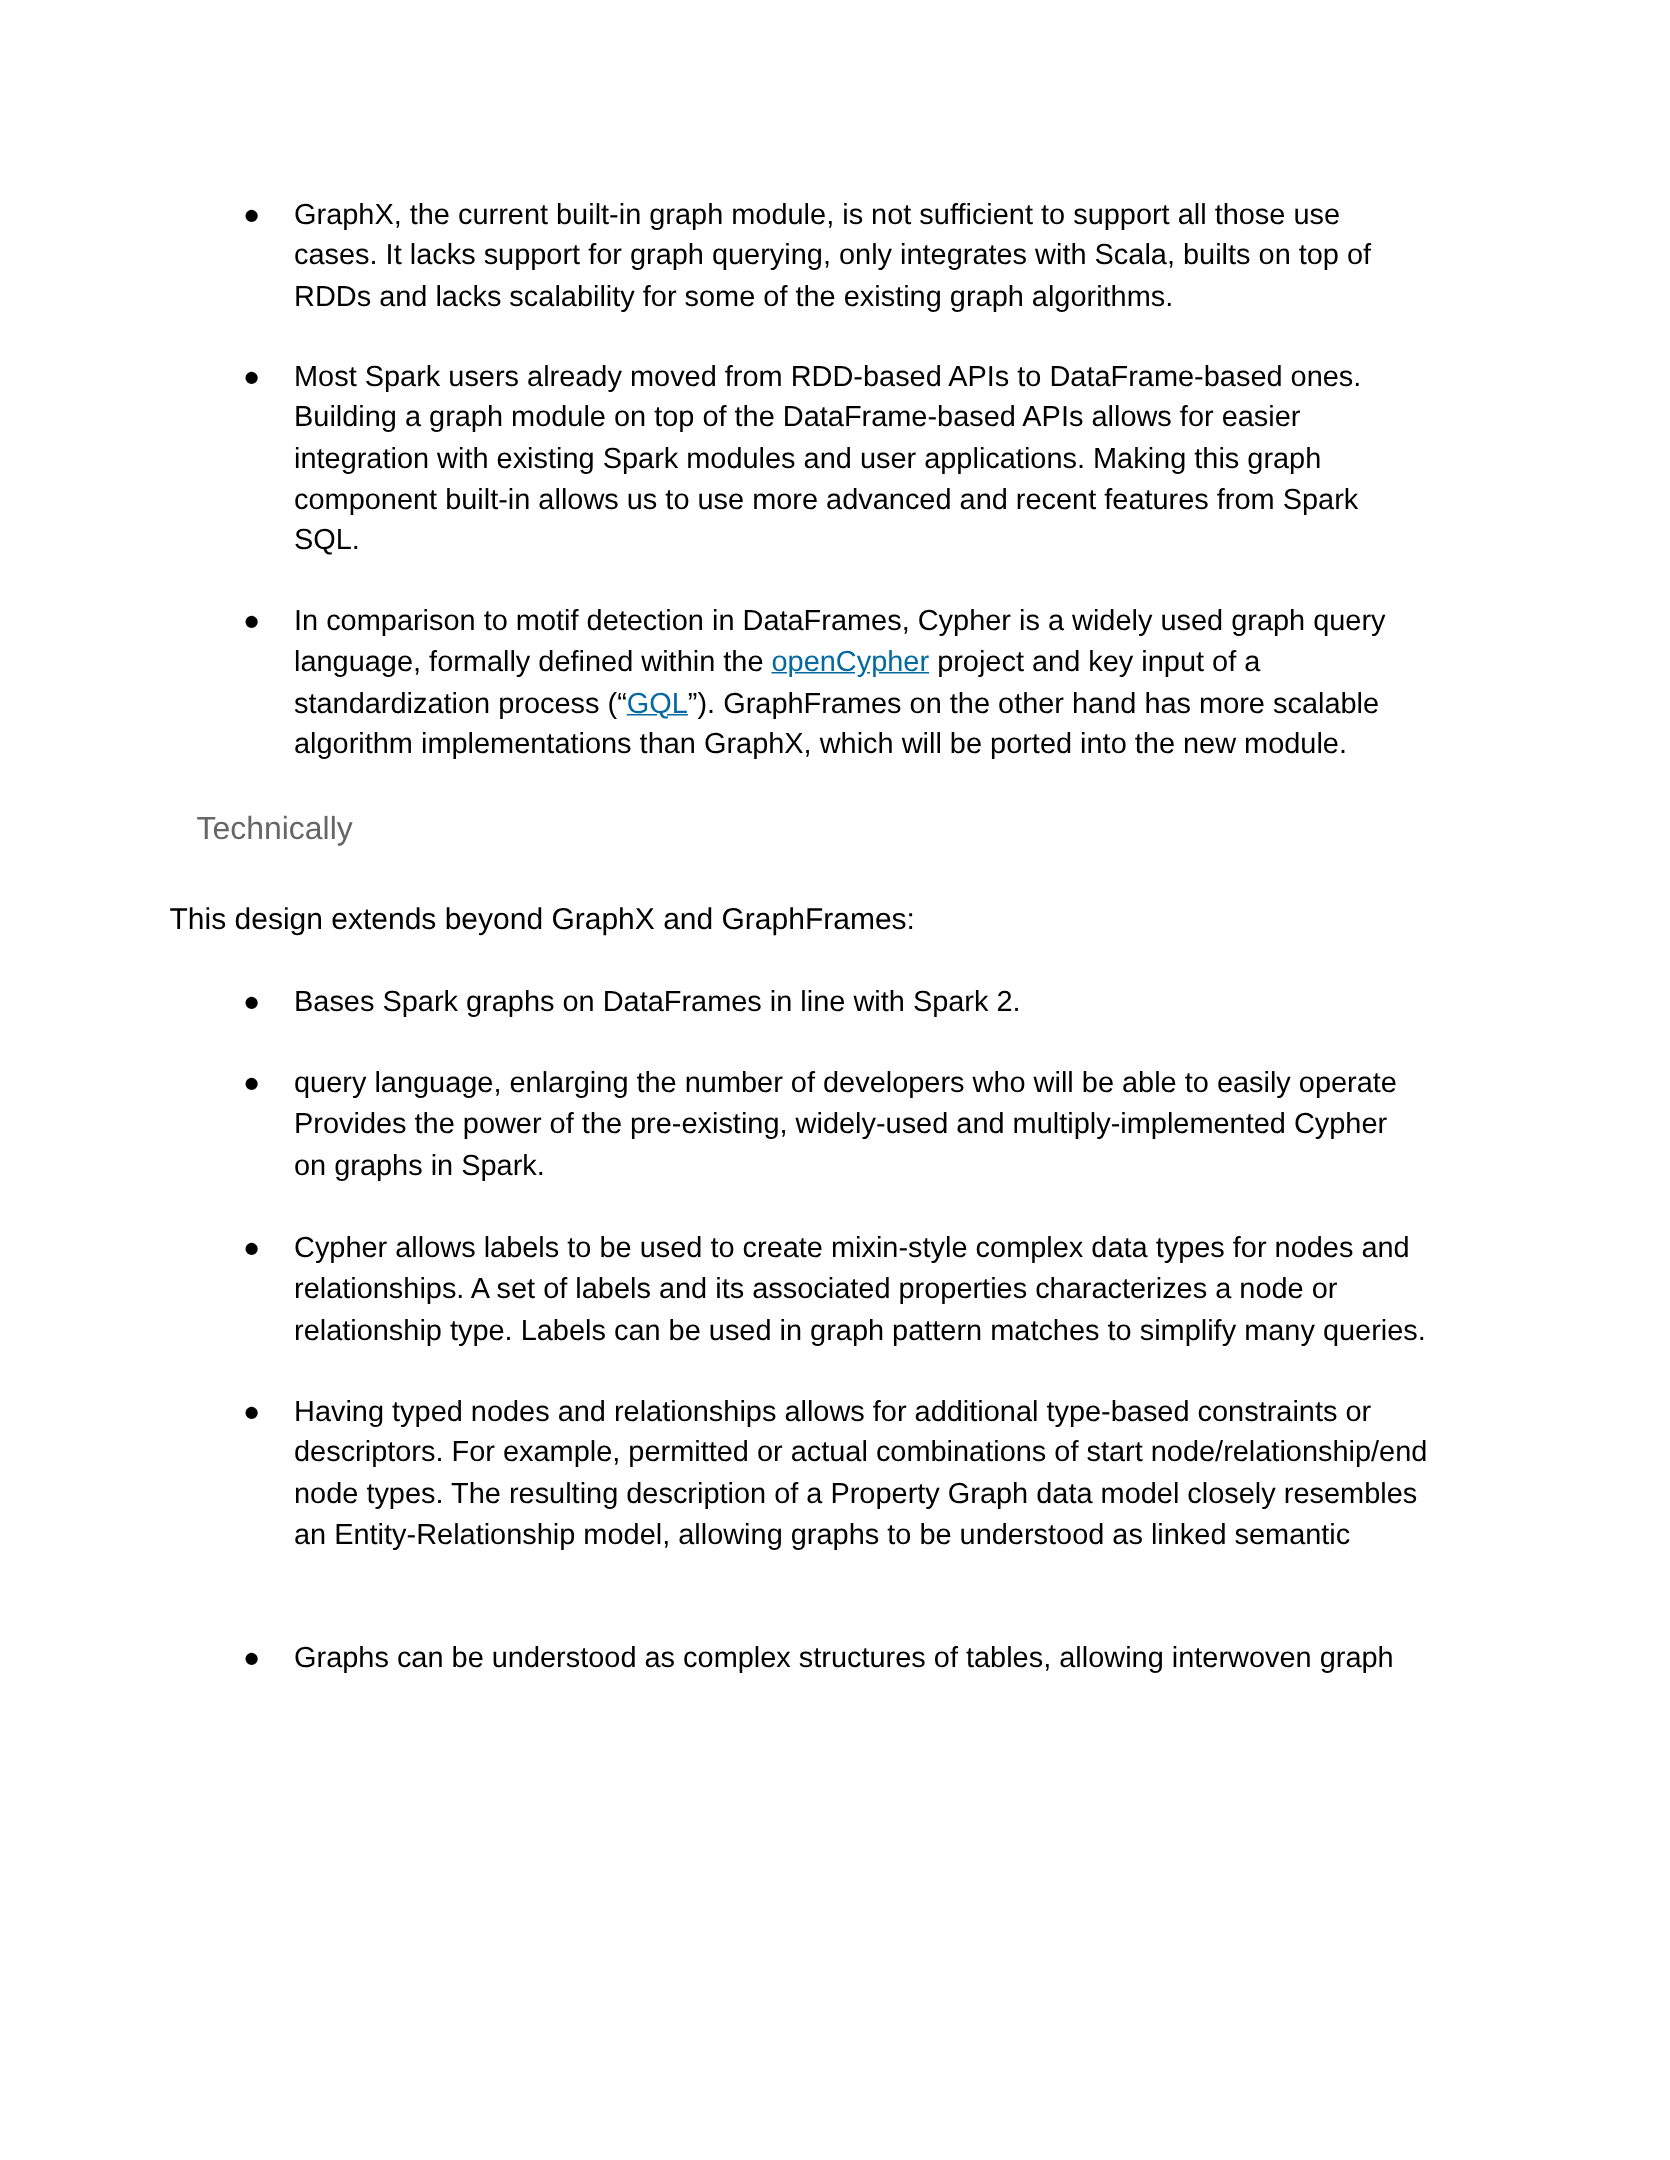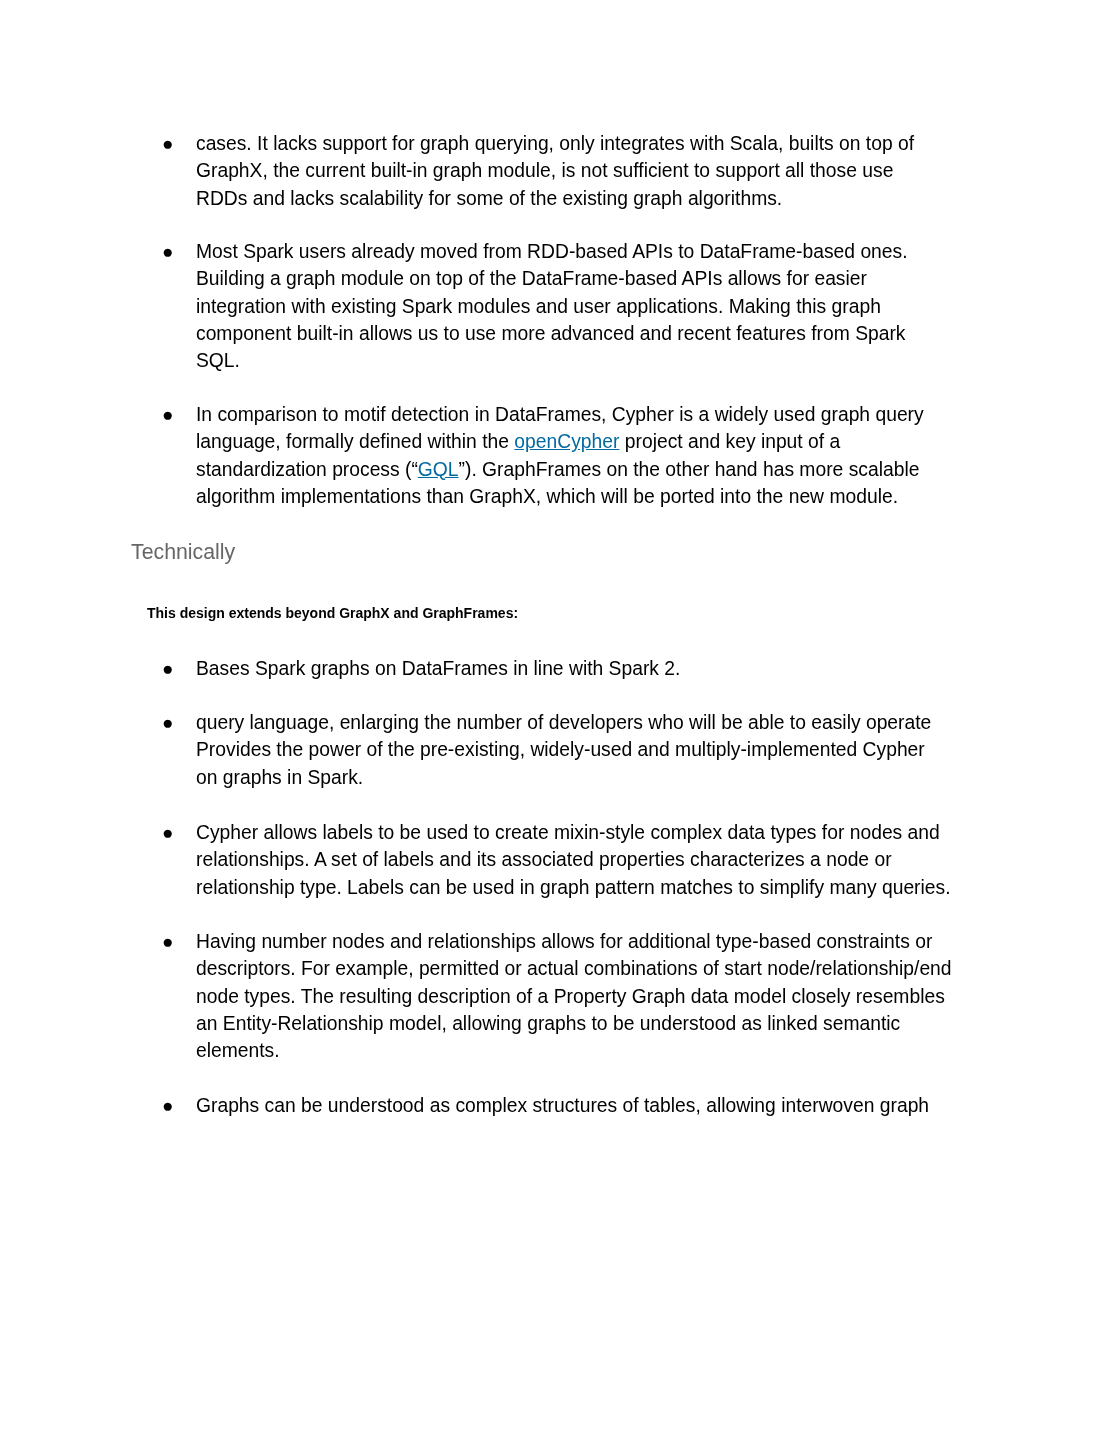--- a/index.html
+++ b/index.html
@@ -51,45 +51,44 @@
       left: 131px;
       top: 538px;
       font-size: 21.3px;
       line-height: 28px;
       color: #666666;
       white-space: nowrap;
       text-align: center;
     }
     .para {
       position: absolute;
-      left: 147px;
+      left: 113px;
       top: 600px;
-      font-size: 14px;
+      font-size: 20px;
       line-height: 27.3px;
       white-space: nowrap;
-      font-weight: bold;
     }
     a.link {
       color: #0369a1;
       text-decoration: underline;
       cursor: pointer;
     }
   </style>
 </head>
 <body>
 
 <div class="page">
 
   <div class="block">
 
     <div>
       <span class="bullet" style="top:130px">●</span>
       <div class="bullet-text" style="top:130px">
+        <span class="line">GraphX, the current built-in graph module, is not sufficient to support all those use</span>
         <span class="line">cases. It lacks support for graph querying, only integrates with Scala, builts on top of</span>
-        <span class="line">GraphX, the current built-in graph module, is not sufficient to support all those use</span>
         <span class="line">RDDs and lacks scalability for some of the existing graph algorithms.</span>
       </div>
     </div>
 
     <div>
       <span class="bullet" style="top:238px">●</span>
       <div class="bullet-text" style="top:238px">
         <span class="line">Most Spark users already moved from RDD-based APIs to DataFrame-based ones.</span>
         <span class="line">Building a graph module on top of the DataFrame-based APIs allows for easier</span>
         <span class="line">integration with existing Spark modules and user applications. Making this graph</span>
@@ -136,25 +135,24 @@
       <div class="bullet-text" style="top:819px">
         <span class="line">Cypher allows labels to be used to create mixin-style complex data types for nodes and</span>
         <span class="line">relationships. A set of labels and its associated properties characterizes a node or</span>
         <span class="line">relationship type. Labels can be used in graph pattern matches to simplify many queries.</span>
       </div>
     </div>
 
     <div>
       <span class="bullet" style="top:928px">●</span>
       <div class="bullet-text" style="top:928px">
-        <span class="line">Having number nodes and relationships allows for additional type-based constraints or</span>
+        <span class="line">Having typed nodes and relationships allows for additional type-based constraints or</span>
         <span class="line">descriptors. For example, permitted or actual combinations of start node/relationship/end</span>
         <span class="line">node types. The resulting description of a Property Graph data model closely resembles</span>
         <span class="line">an Entity-Relationship model, allowing graphs to be understood as linked semantic</span>
-        <span class="line">elements.</span>
       </div>
     </div>
 
     <div>
       <span class="bullet" style="top:1092px">●</span>
       <div class="bullet-text" style="top:1092px">
         <span class="line">Graphs can be understood as complex structures of tables, allowing interwoven graph</span>
       </div>
     </div>
   </div>

